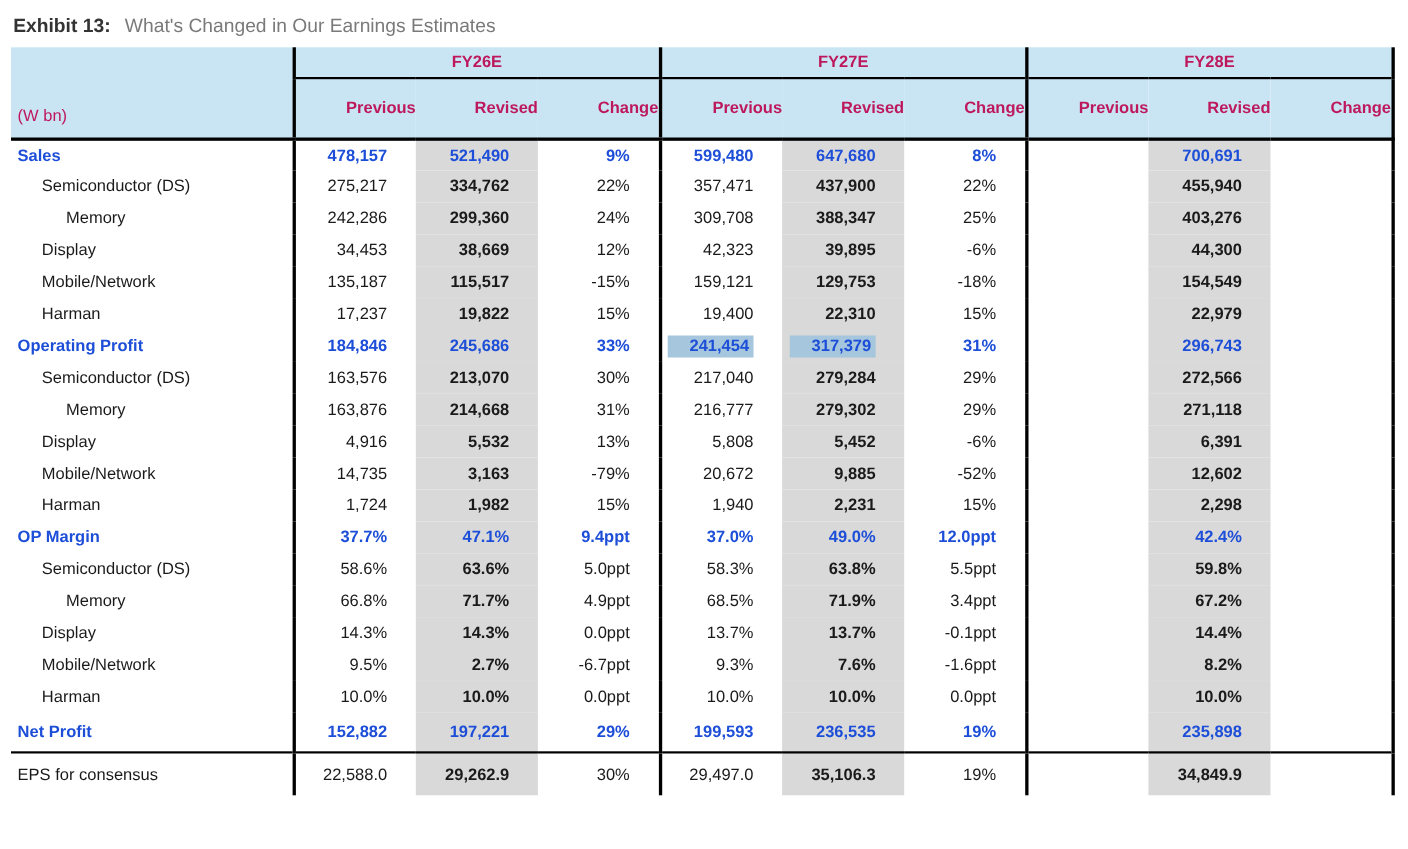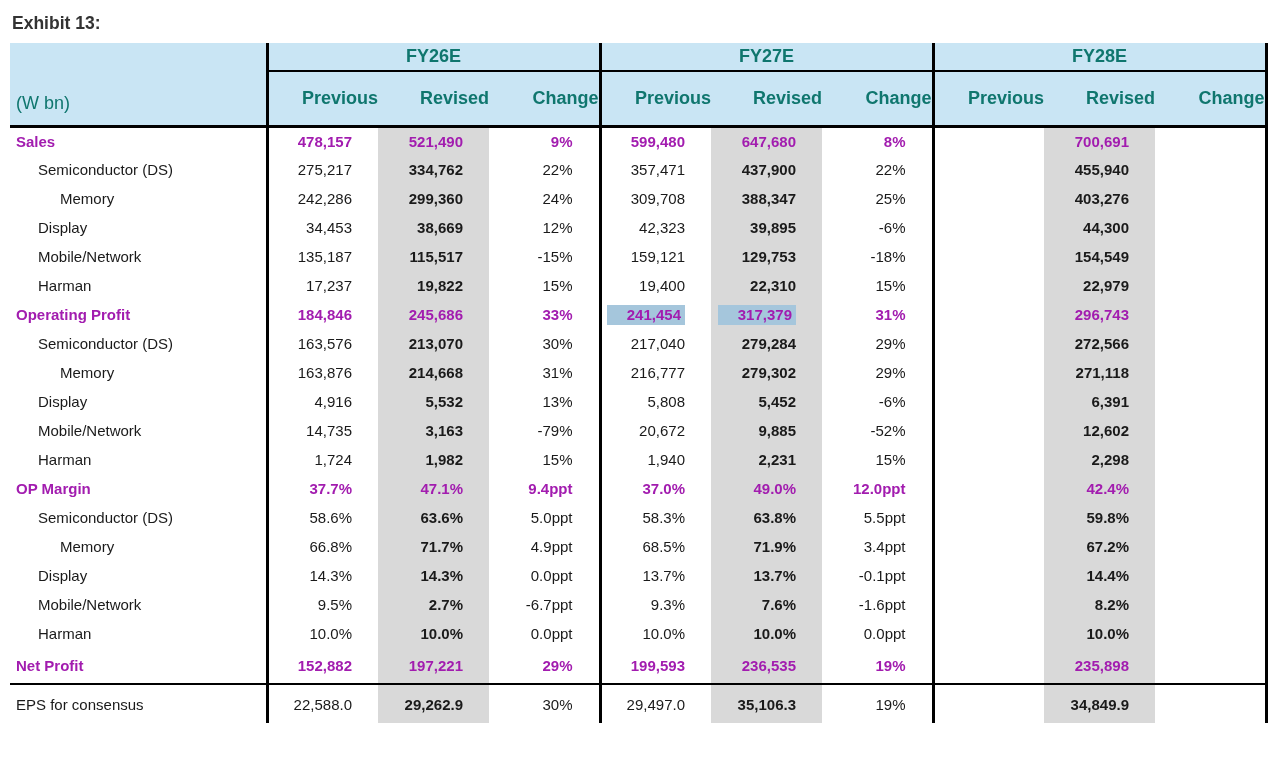--- a/index.html
+++ b/index.html
@@ -28,23 +28,23 @@
     border-collapse: collapse;
     table-layout: fixed;
     margin: 9px 0 0 10px;
     width: 1256px;
   }
   col.c-label { width: 257px; }
   col.c-num   { width: 111px; }
 
   thead th {
     background: var(--header-blue, #c9e5f4);
-    font-size: 18px;
+    font-size: 15px;
     font-weight: bold;
-    color: #0f766e;
+    color: #be185d;
     padding: 0;
   }
   th.label-head {
     text-align: left;
     vertical-align: bottom;
     font-weight: normal;
     padding: 0 0 11px 6px;
     border-bottom: 3px solid #000;
   }
   th.fy-group {
@@ -67,21 +67,21 @@
     font-size: 15px;
     padding: 0;
     white-space: nowrap;
     vertical-align: middle;
   }
   td.label { text-align: left; padding-left: 6px; }
   td.indent-1 { padding-left: 28px; }
   td.indent-2 { padding-left: 50px; }
   td.num { text-align: right; padding-right: 26px; }
   td.revised { background: var(--band-gray, #d9d9d9); font-weight: bold; }
-  tr.bold td { font-weight: bold; color: #a21caf; }
+  tr.bold td { font-weight: bold; color: #1d4ed8; }
   tr.tall td { height: 36px; }
   tr.topline td { border-top: 2px solid #000; height: 39px; }
   .hl {
     background: var(--highlight-blue, #a5c6dc);
     padding: 1px 4px 2px 20px;
   }
 
   
   .source-line {
     margin: 15px 0 0 11px;
@@ -89,20 +89,21 @@
     color: #8b8b8b;
   }
 </style>
 </head>
 <body>
 
 <div class="page">
 
   <div class="title-bar">
     <span class="title-exhibit">Exhibit 13:</span>
+    <span class="title-text">What's Changed in Our Earnings Estimates</span>
   </div>
 
   <table class="exhibit">
     <colgroup>
       <col class="c-label">
       <col class="c-num">
         <col class="c-num">
         <col class="c-num">
       <col class="c-num">
         <col class="c-num">

